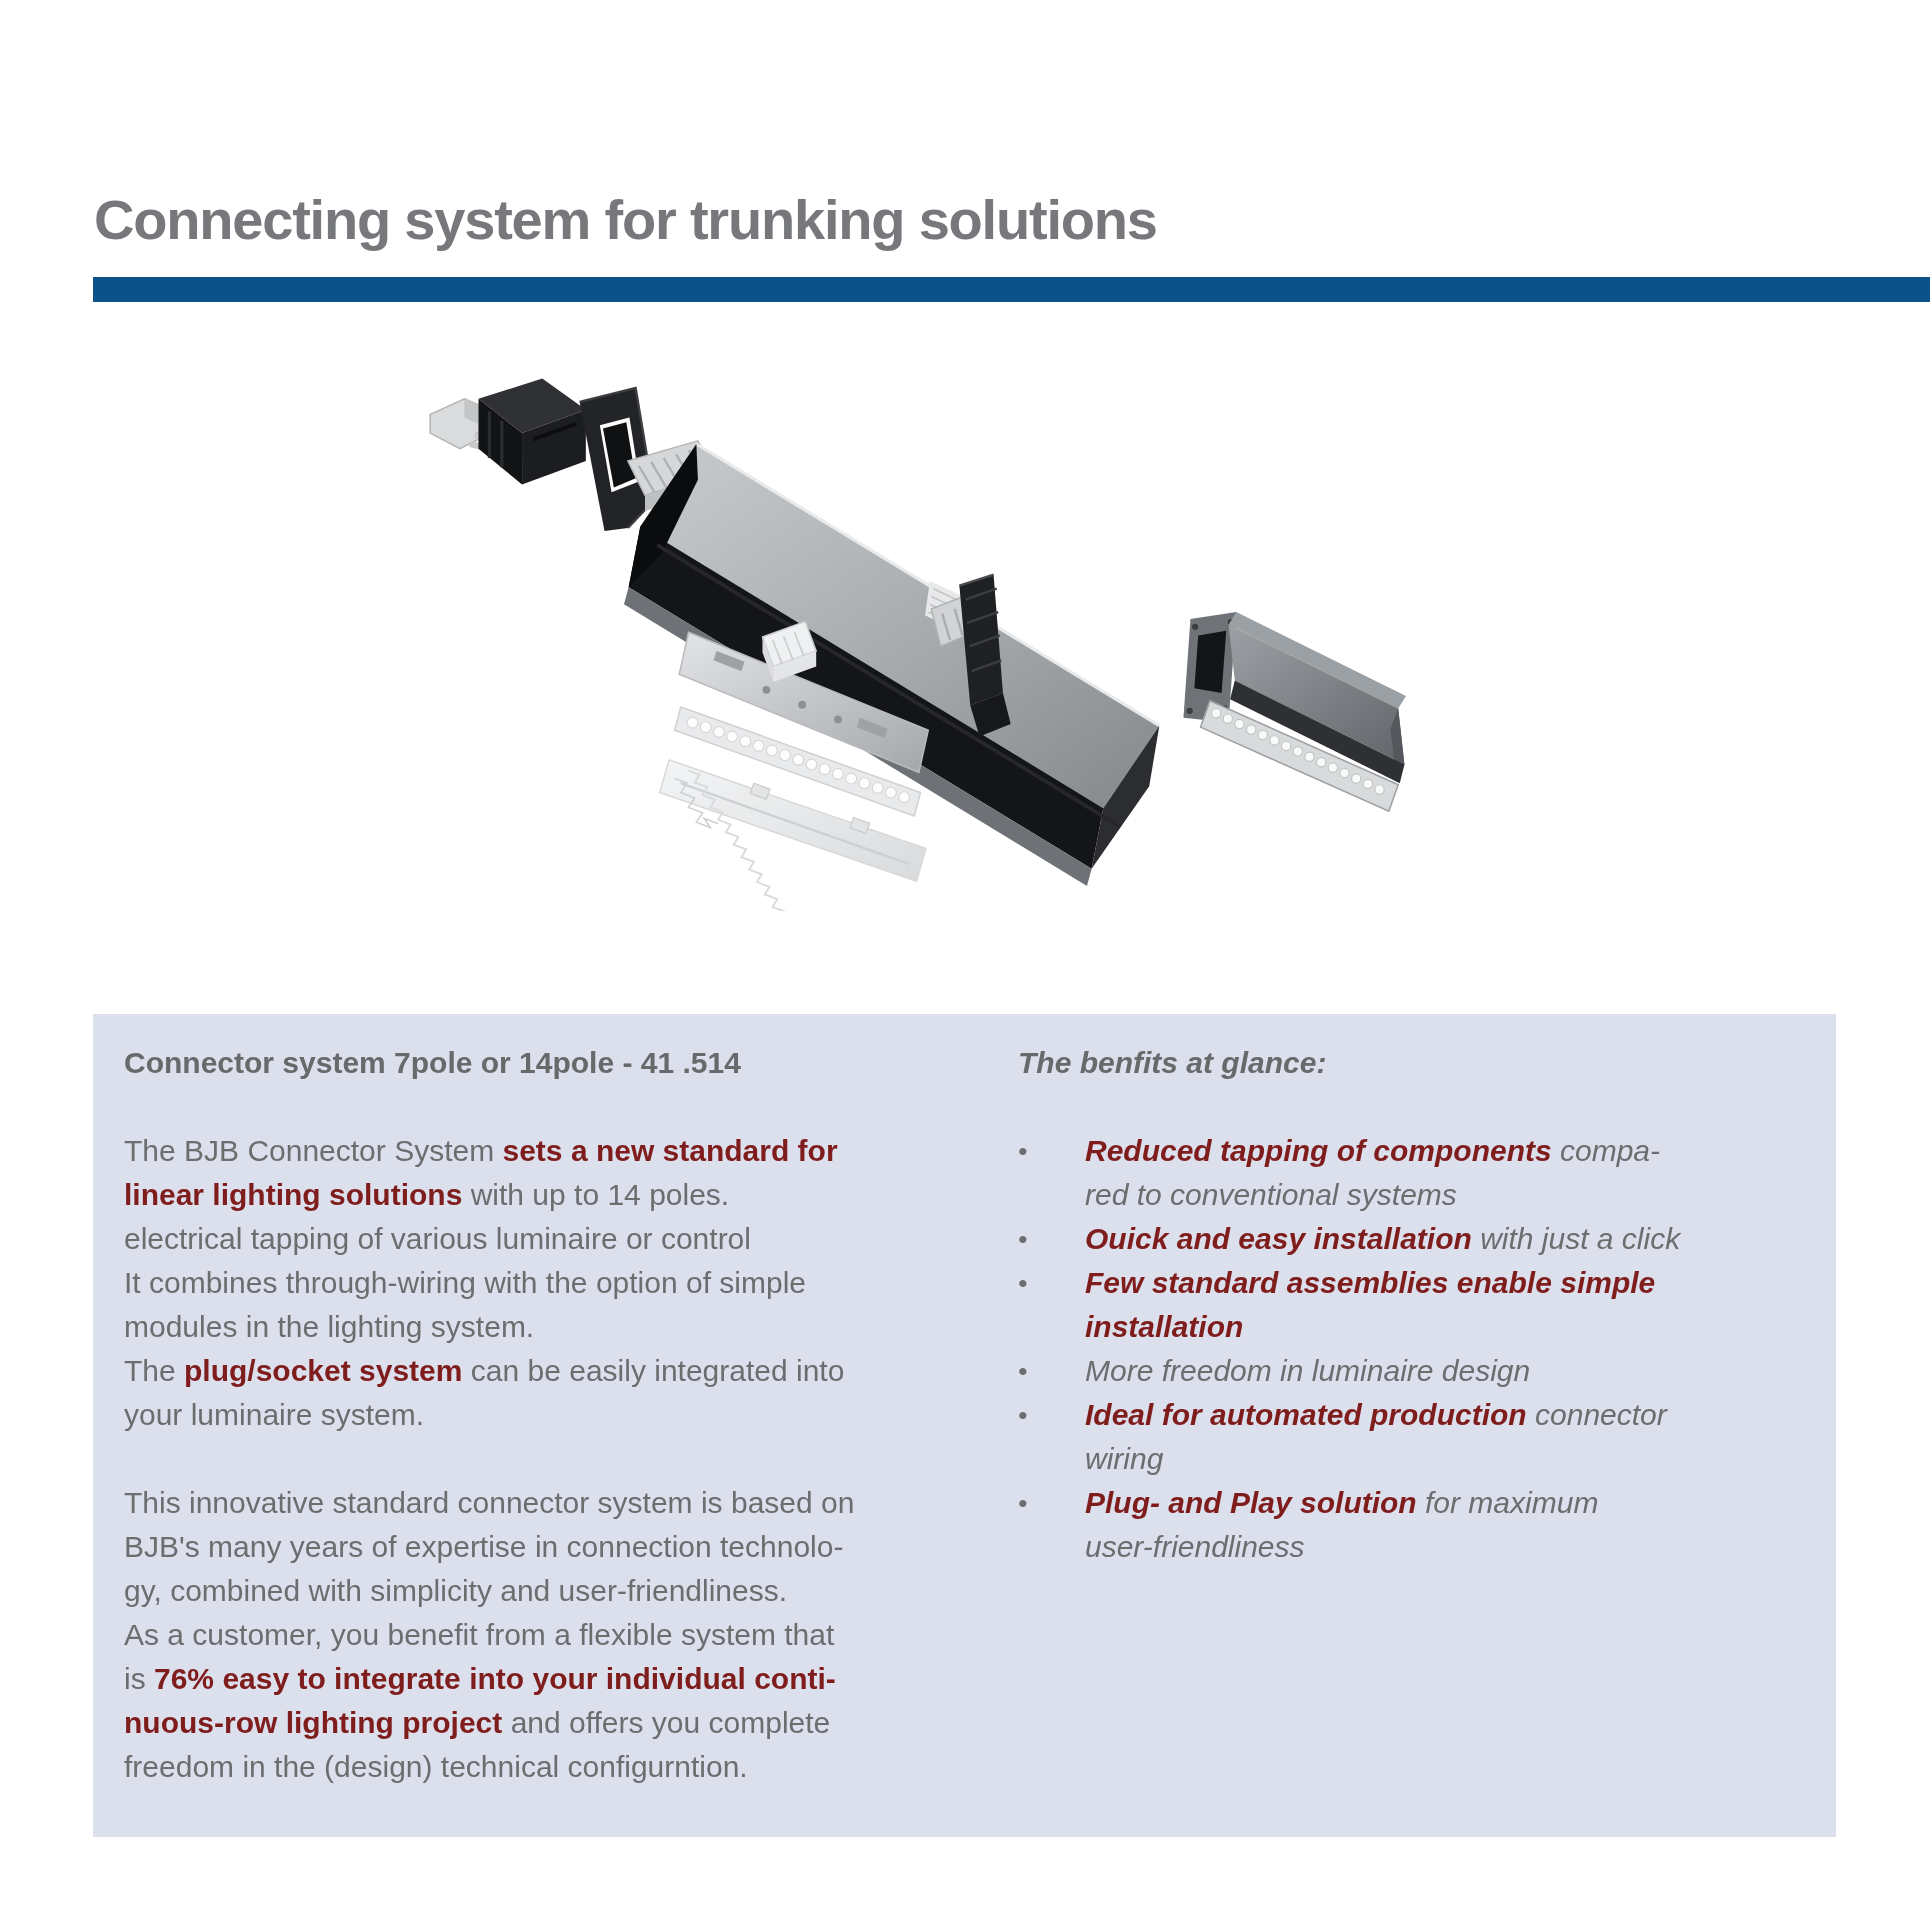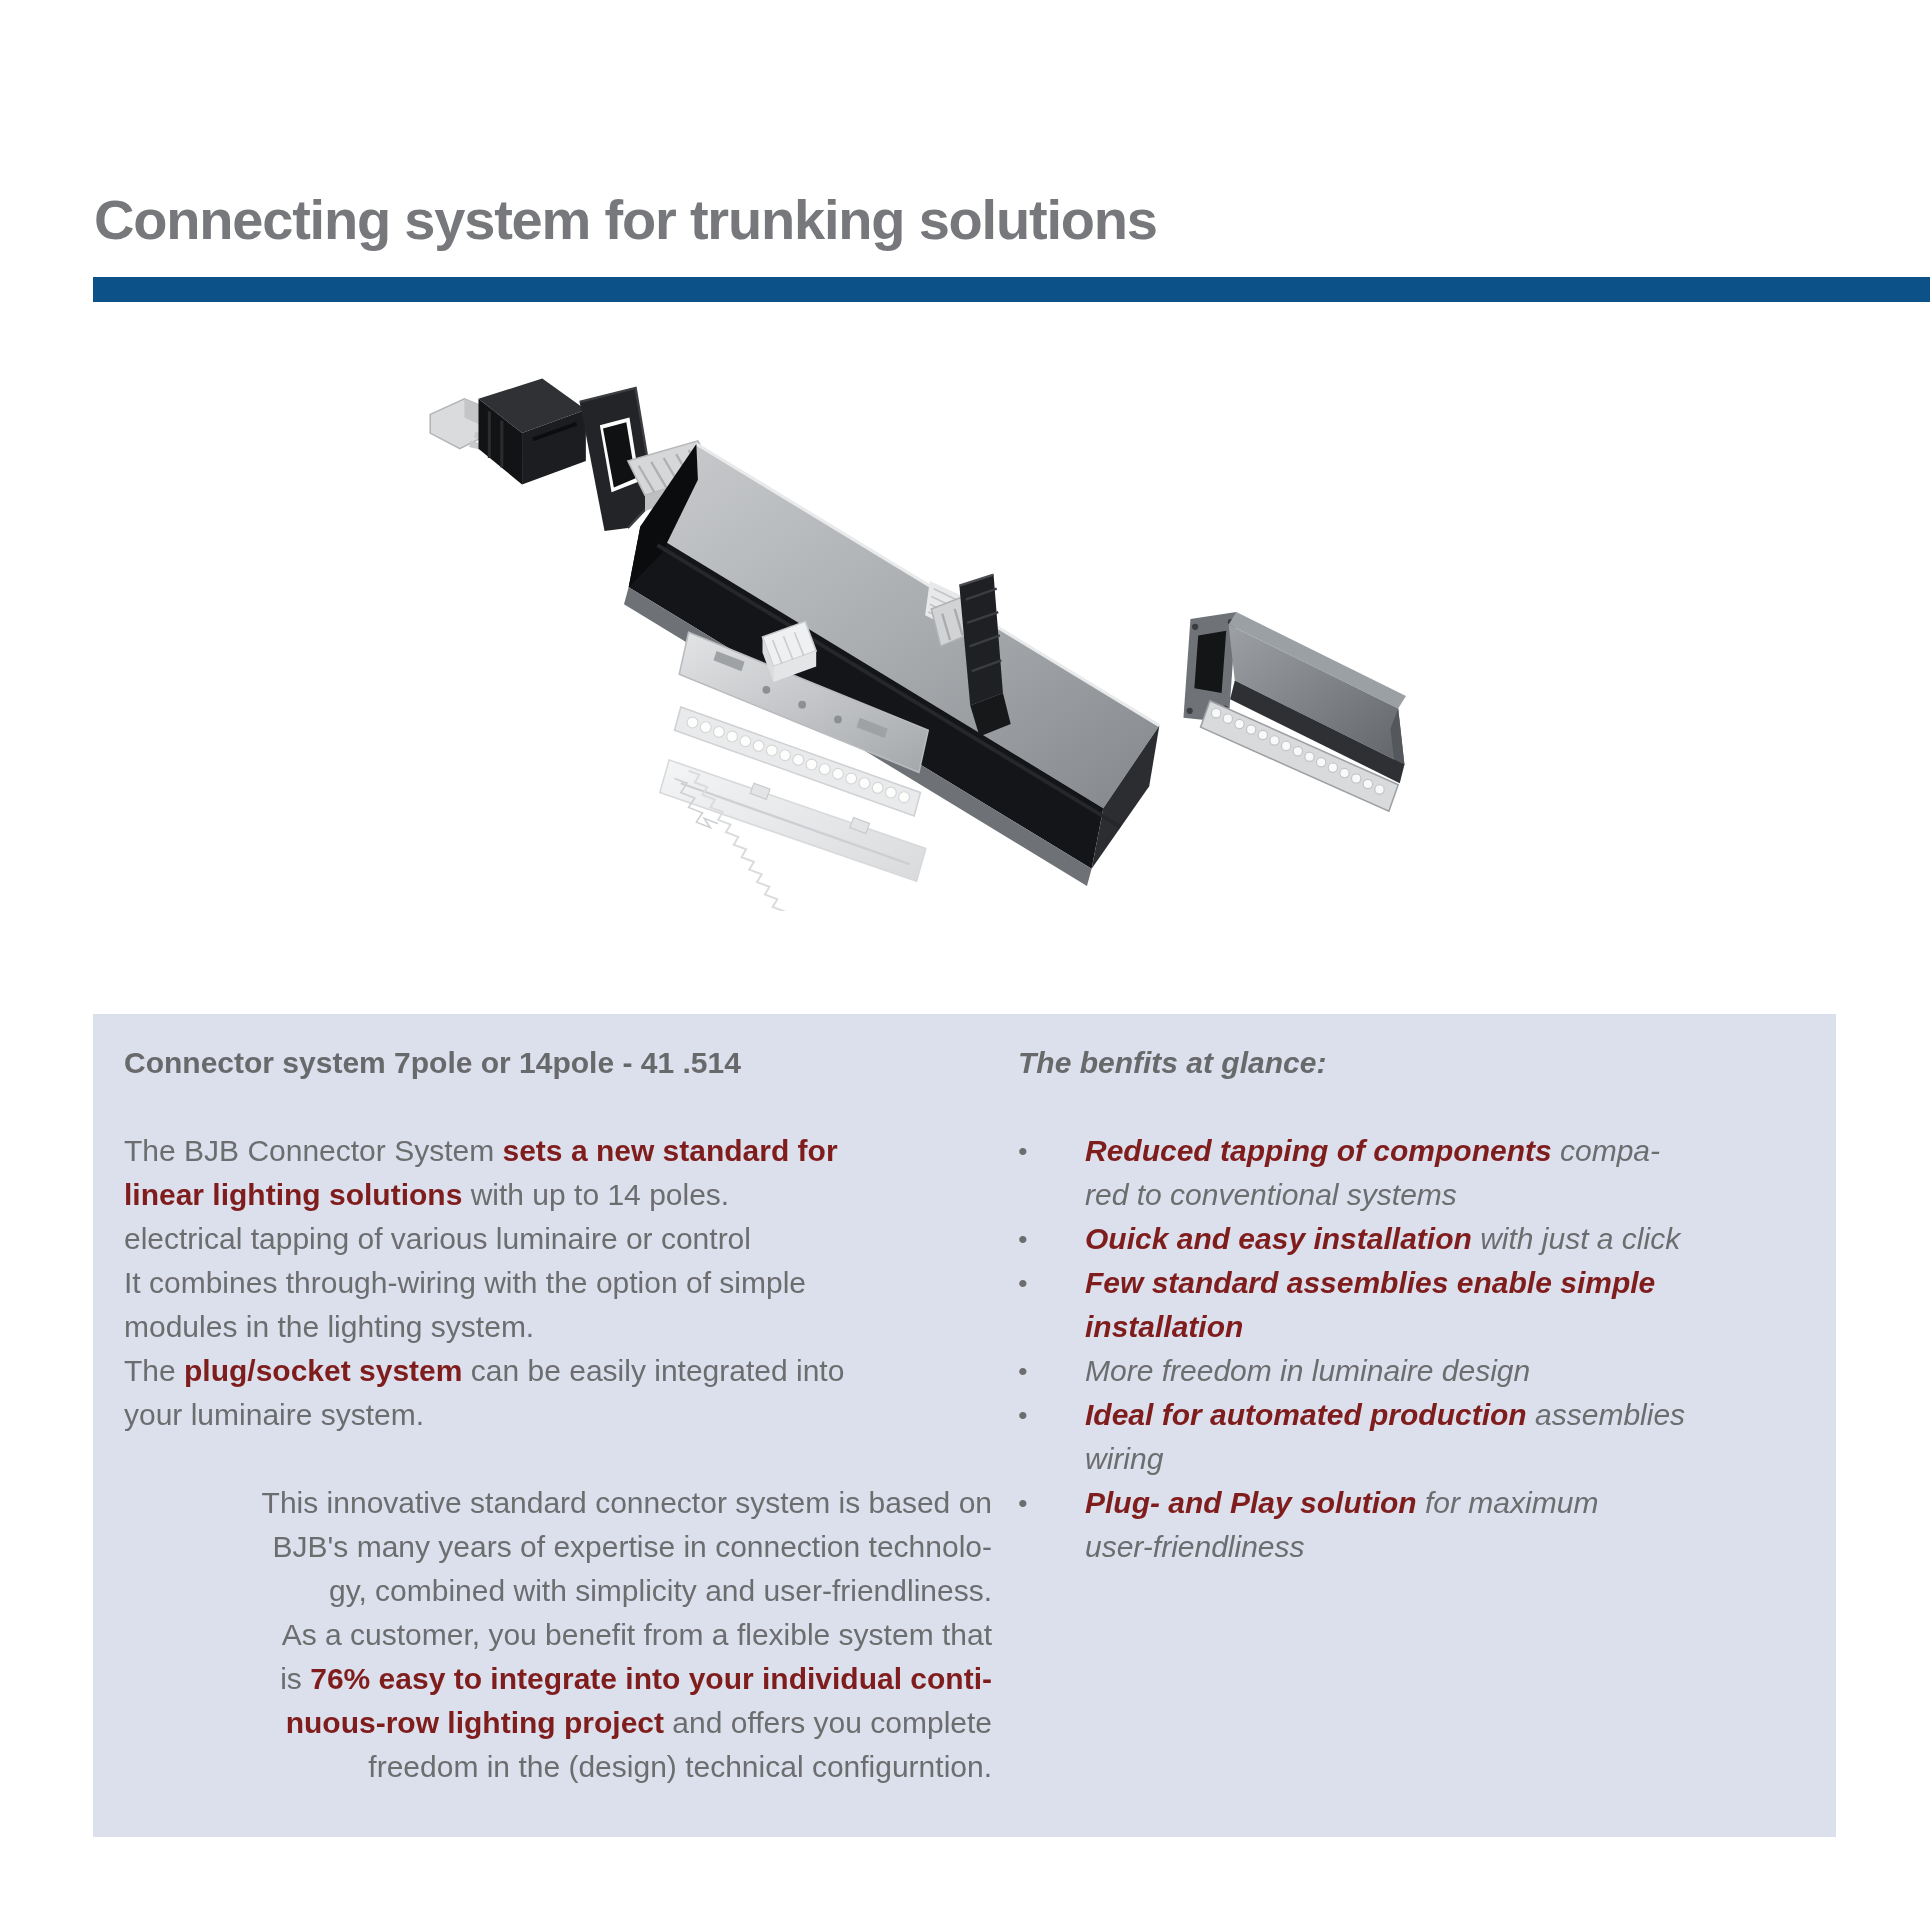--- a/index.html
+++ b/index.html
@@ -23,21 +23,21 @@
   }
   .col{
     position:absolute;top:27px;font-size:30px;line-height:44px;color:#6c6d6f;
   }
   .col-left{left:31px;width:868px;}
   .col-right{left:925px;width:802px;}
   .col h2{
     font-size:30px;line-height:44px;font-weight:700;color:#68696b;margin:0 0 44px 0;
   }
   .para{margin-bottom:44px;}
-  .para:last-child{margin-bottom:0;text-align:right;}
+  .para:last-child{margin-bottom:0;}
   .line{white-space:nowrap;}
   b{font-weight:700;color:#7f1d1d;}
   .bullet{display:flex;align-items:flex-start;}
   .dot{flex:0 0 67px;width:67px;font-size:26.5px;}
   .bullet-body{flex:1;}
 </style>
 </head>
 <body>
 
 <h1 class="page-title" style="color: rgb(119, 120, 123);">Connecting system for trunking solutions</h1>
@@ -258,21 +258,21 @@
         </div>
         <div class="bullet">
           <span class="dot">•</span>
           <div class="bullet-body">
             <div class="line"><span>More freedom in luminaire design</span></div>
           </div>
         </div>
         <div class="bullet">
           <span class="dot">•</span>
           <div class="bullet-body">
-            <div class="line"><b>Ideal for automated production</b><span> assemblies</span></div>
+            <div class="line"><b>Ideal for automated production</b><span> connector</span></div>
             <div class="line"><span>wiring</span></div>
           </div>
         </div>
         <div class="bullet">
           <span class="dot">•</span>
           <div class="bullet-body">
             <div class="line"><b>Plug- and Play solution</b><span> for maximum</span></div>
             <div class="line"><span>user-friendliness</span></div>
           </div>
         </div>

